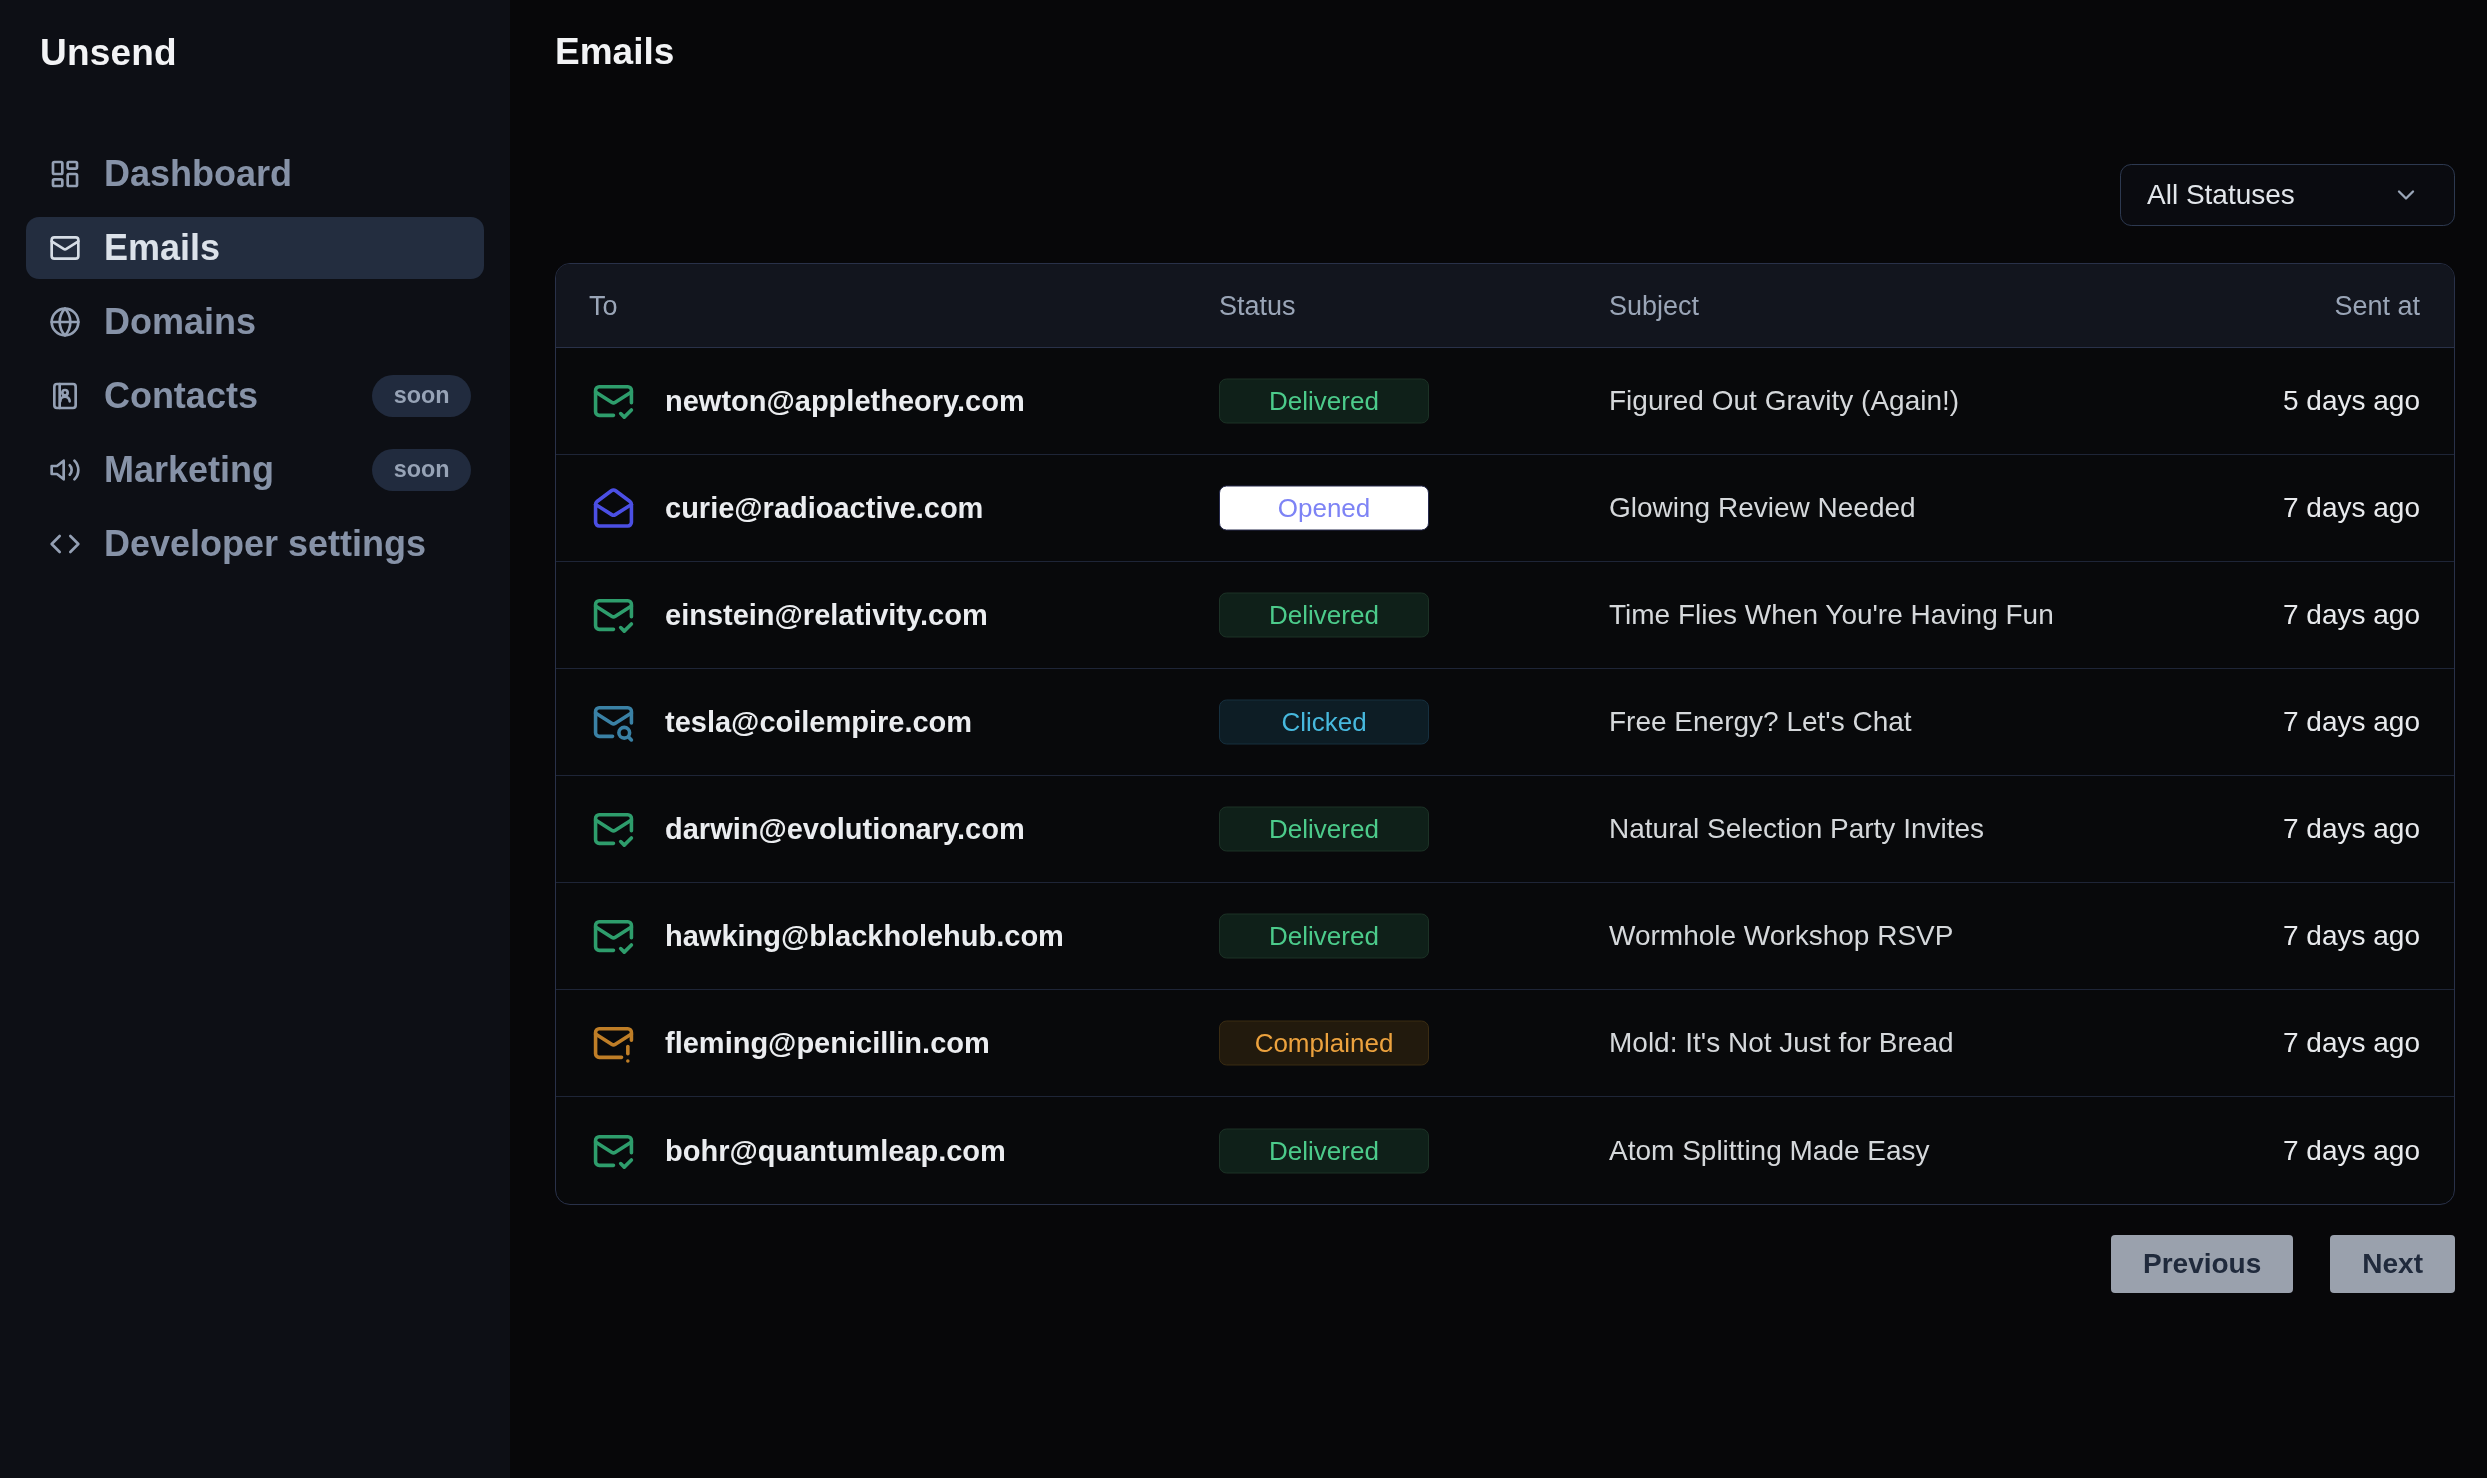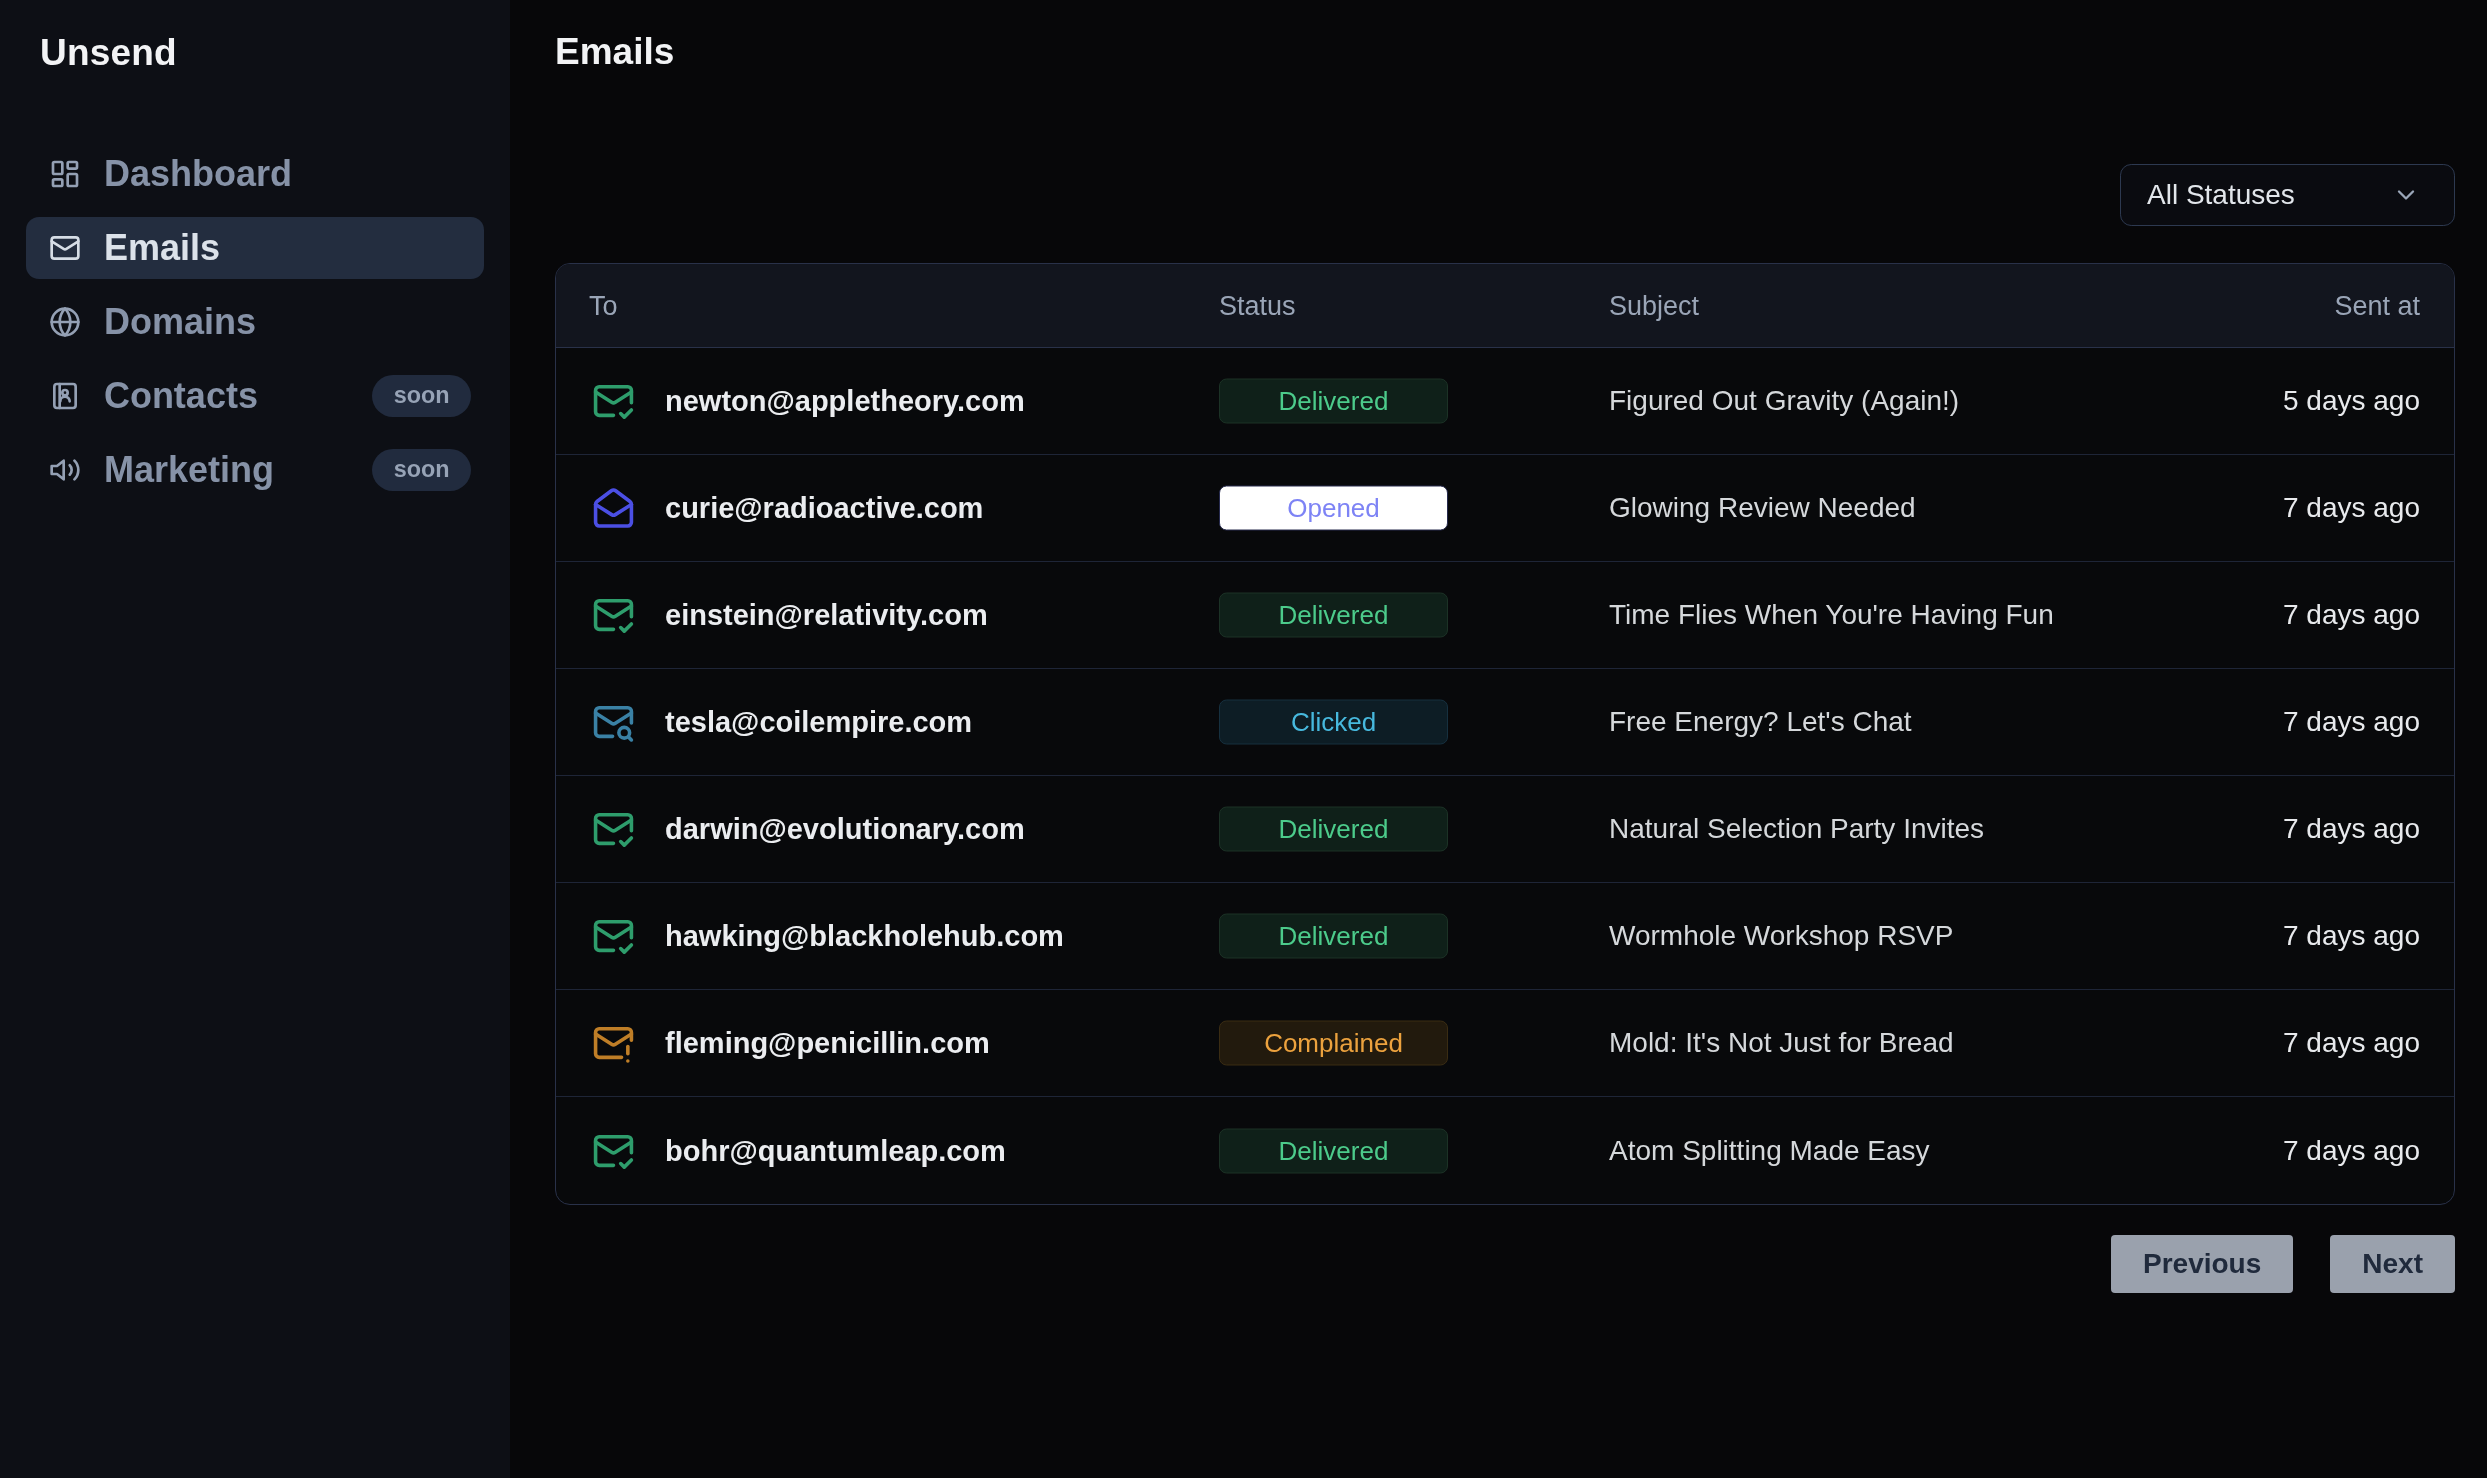--- a/index.html
+++ b/index.html
@@ -82,21 +82,21 @@
   .col-sent { right: 34px; }
 
   .row { position: relative; height: 107px; border-bottom: 1.9px solid #1e2537; cursor: pointer; }
   .row:last-child { border-bottom: none; }
   .row > * { position: absolute; top: 50%; transform: translateY(-50%); }
   .row-icon { left: 36px; width: 43px; height: 43px; }
   .to { left: 109px; font-size: 29px; font-weight: 600; color: #ebedf0; }
   .subject { left: 1053px; font-size: 28px; color: #d5d8db; }
   .sent { right: 34px; font-size: 28px; font-weight: 500; color: #e8eaed; }
   .badge {
-    left: 663px; width: 229px; height: 45px;
+    left: 663px; width: 210px; height: 45px;
     border-radius: 7.5px;
     display: flex; align-items: center; justify-content: center;
     font-size: 26px; font-weight: 500;
   }
   .status-delivered { color: #4ccb8b; background: #0f2019; border: 0.9px solid #1c3226; }
   .status-opened    { color: #7d83f5; background: #ffffff; border: 0.9px solid #262a4d; }
   .status-clicked   { color: #47b9de; background: #0d1d25; border: 0.9px solid #16303f; }
   .status-complained{ color: #eca23e; background: #221a0d; border: 0.9px solid #3a2c13; }
 
   .ic-delivered  { color: #2e9d6c; }
@@ -213,20 +213,26 @@
       </div>
 
       <div class="nav-item">
         <svg class="nav-icon" viewBox="0 0 24 24">
             <use href="#i-speaker"></use>
           </svg>
         <span class="label">Marketing</span>
         <span class="soon">soon</span>
       </div>
 
+      <div class="nav-item">
+        <svg class="nav-icon" viewBox="0 0 24 24">
+            <use href="#i-code"></use>
+          </svg>
+        <span class="label">Developer settings</span>
+      </div>
 
     </nav>
   </aside>
 
   <main class="main">
     <h1 class="page-title">Emails</h1>
 
     <div class="dropdown">
       <span>All Statuses</span>
       <svg class="chev" viewBox="0 0 24 24">

